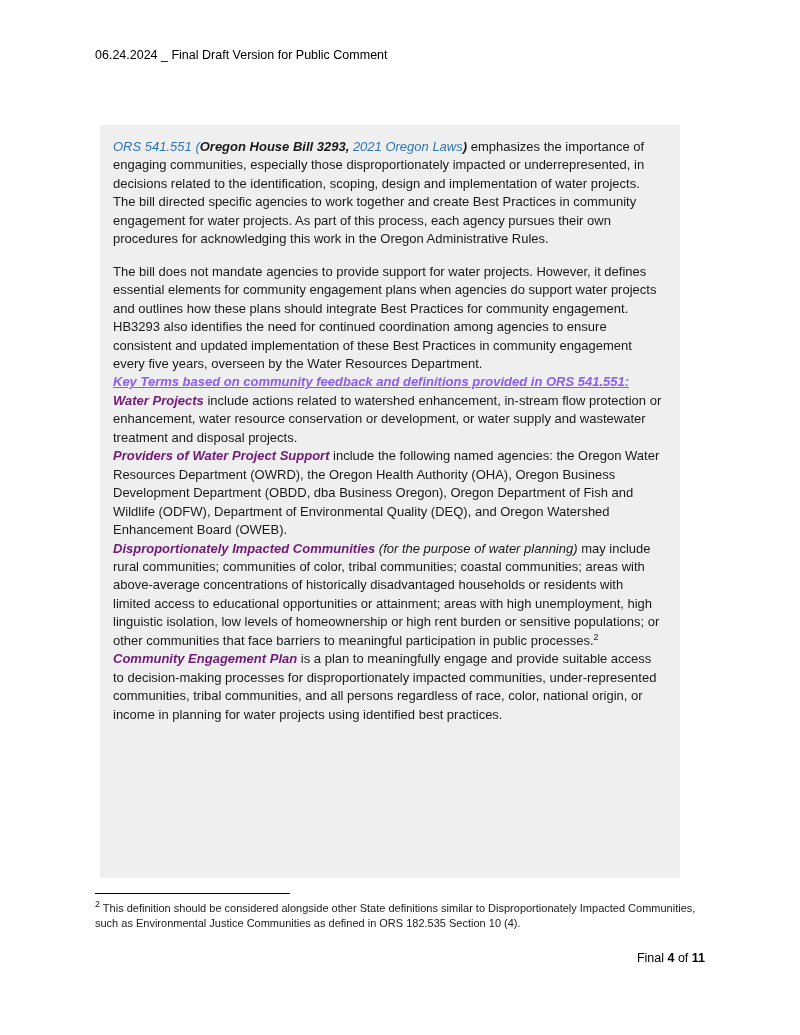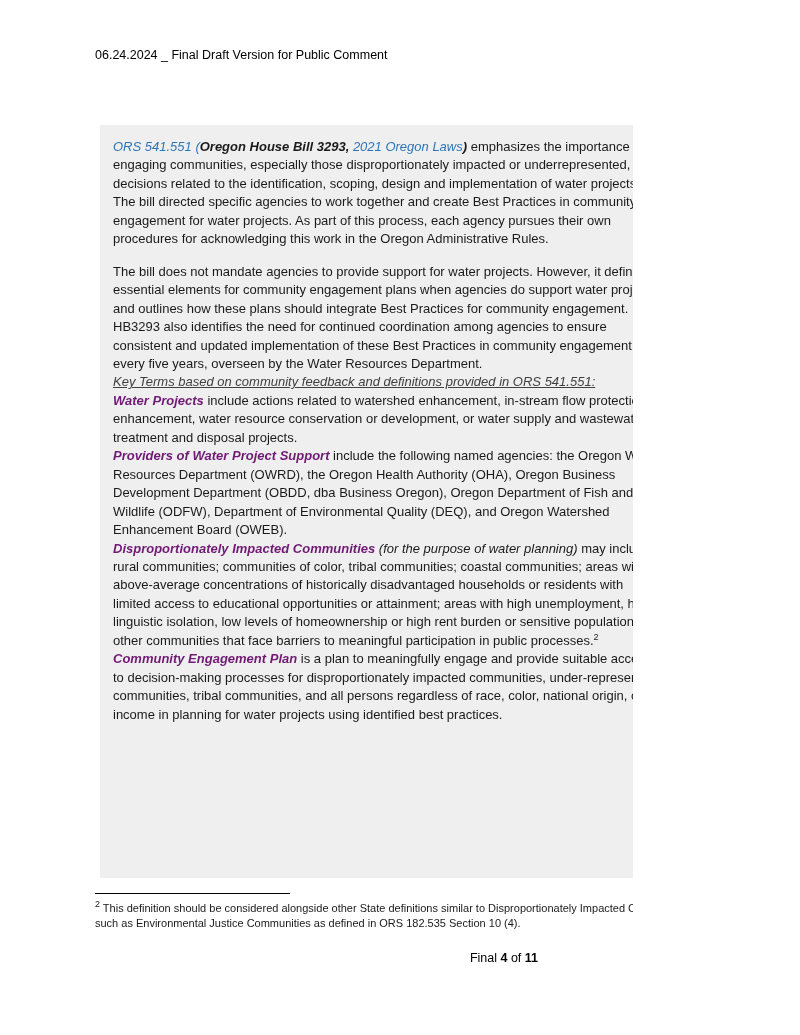--- a/index.html
+++ b/index.html
@@ -1,19 +1,19 @@
 <!DOCTYPE html>
 <html><head>
 <meta charset="utf-8">
 <style>
   * { margin: 0; padding: 0; box-sizing: border-box; }
   html, body { background: #ffffff; }
   .page {
     position: relative;
-    width: 633px;
+    width: 800px;
     height: 1035px;
     background: #ffffff;
     font-family: "Liberation Sans", sans-serif;
     color: #1a1a1a;
     overflow: hidden;
   }
   .doc-header {
     position: absolute;
     top: 48px;
     left: 95px;
@@ -38,22 +38,22 @@
     font-weight: normal;
     font-style: italic;
   }
   .dark-bold {
     color: #1a1a1a;
     font-weight: bold;
     font-style: italic;
   }
   .key-terms-heading {
     margin-top: 16px;
-    color: #404040;
-    font-weight: normal;
+    color: #8b5cf6;
+    font-weight: bold;
     font-style: italic;
     text-decoration: underline;
   }
   .term {
     margin-top: 15px;
     margin-left: 12px;
     margin-right: 4px;
   }
   .term-name {
     color: #701a75;

